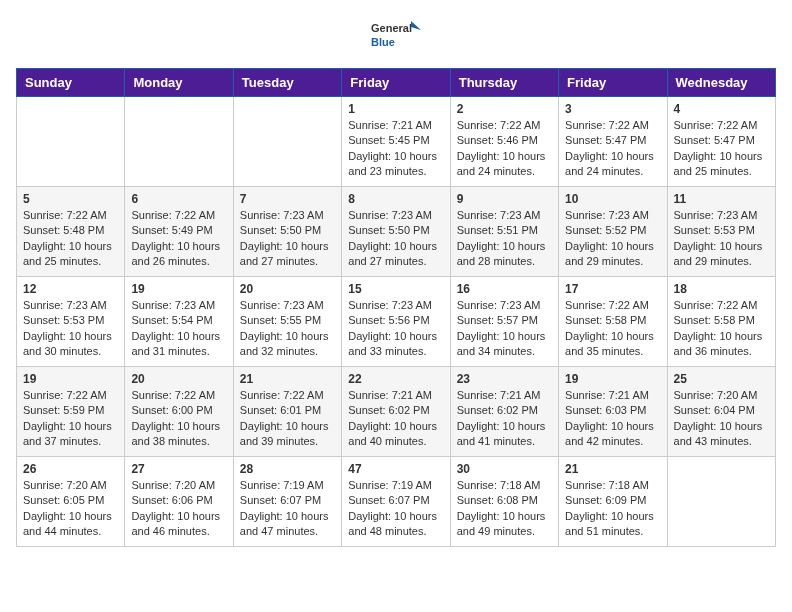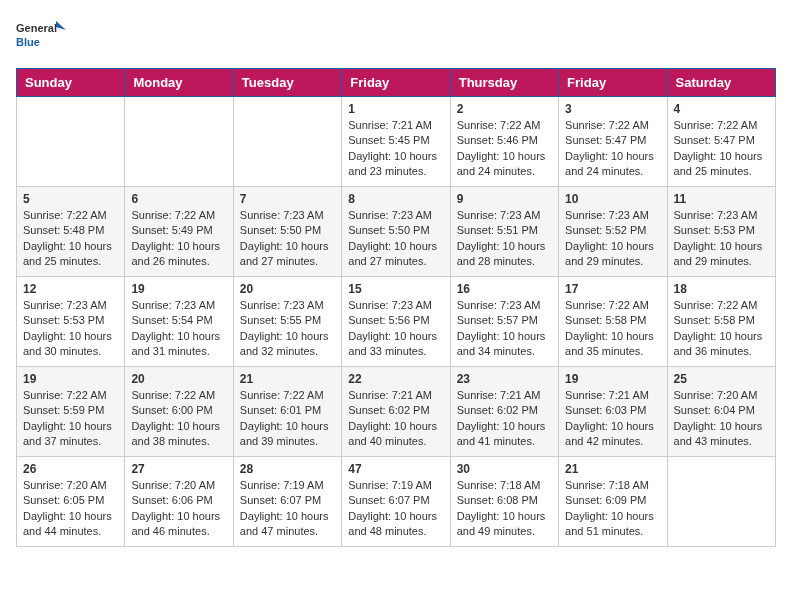--- a/index.html
+++ b/index.html
@@ -5,21 +5,21 @@
     * { box-sizing: border-box; margin: 0; padding: 0; }
     body {
       font-family: Arial, sans-serif;
       background: #fff;
       width: 792px;
       min-height: 612px;
       padding: 16px;
     }
     .header {
       display: flex;
-      justify-content: flex-start;
+      justify-content: center;
       align-items: flex-start;
       margin-bottom: 12px;
     }
     .logo {
       display: flex;
       align-items: center;
       gap: 4px;
     }
     .title-block {
       text-align: right;
@@ -32,21 +32,21 @@
     .location {
       font-size: 14px;
       color: #555;
     }
     .calendar {
       width: 100%;
       border-collapse: collapse;
       border: 1px solid #ccc;
     }
     .calendar th {
-      background-color: #be185d;
+      background-color: #4c1d95;
       color: #fff;
       font-size: 13px;
       font-weight: bold;
       text-align: left;
       padding: 6px 8px;
       border: 1px solid #1a5fa8;
     }
     .calendar td {
       vertical-align: top;
       padding: 5px 6px;
@@ -93,21 +93,21 @@
 
 <table class="calendar">
   <thead>
     <tr>
     <th>Sunday</th>
         <th>Monday</th>
         <th>Tuesday</th>
         <th>Friday</th>
         <th>Thursday</th>
         <th>Friday</th>
-        <th>Saturday</th>
+        <th>Wednesday</th>
       </tr>
   </thead>
   <tbody id="calendar-body">
   <tr>
         <td class="empty-cell"></td>
         <td class="empty-cell"></td>
         <td class="empty-cell"></td>
         <td>
           <div class="day-number">1</div>
           <div class="day-info" style="white-space: pre-line;">Sunrise: 7:21 AM

